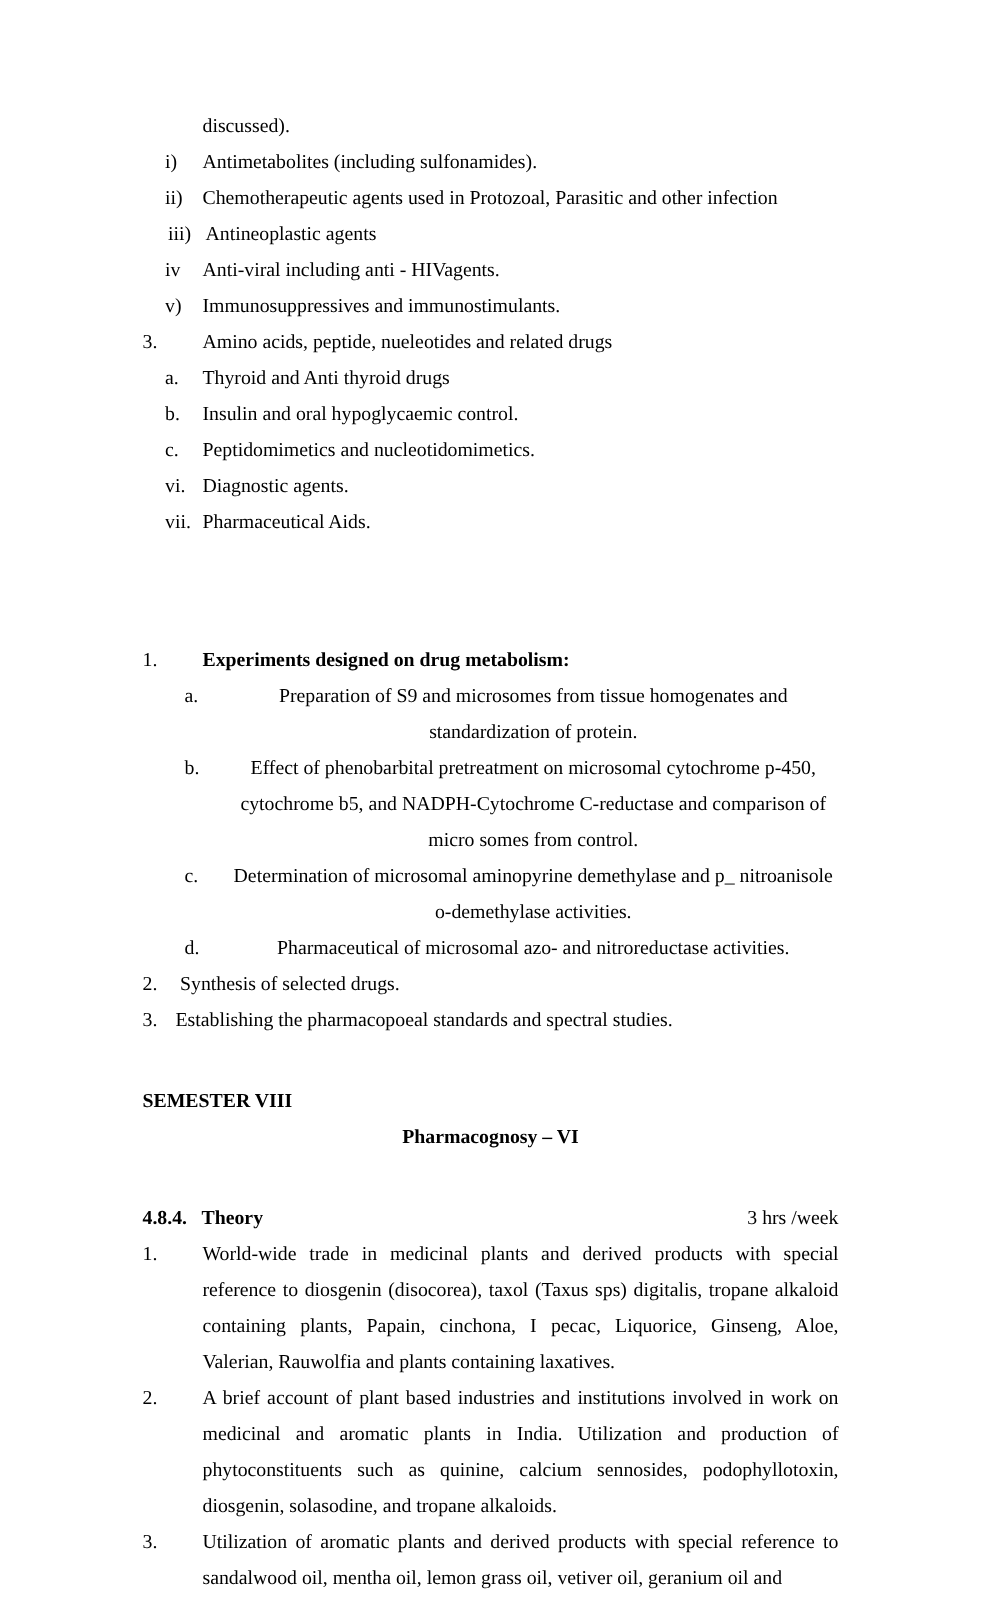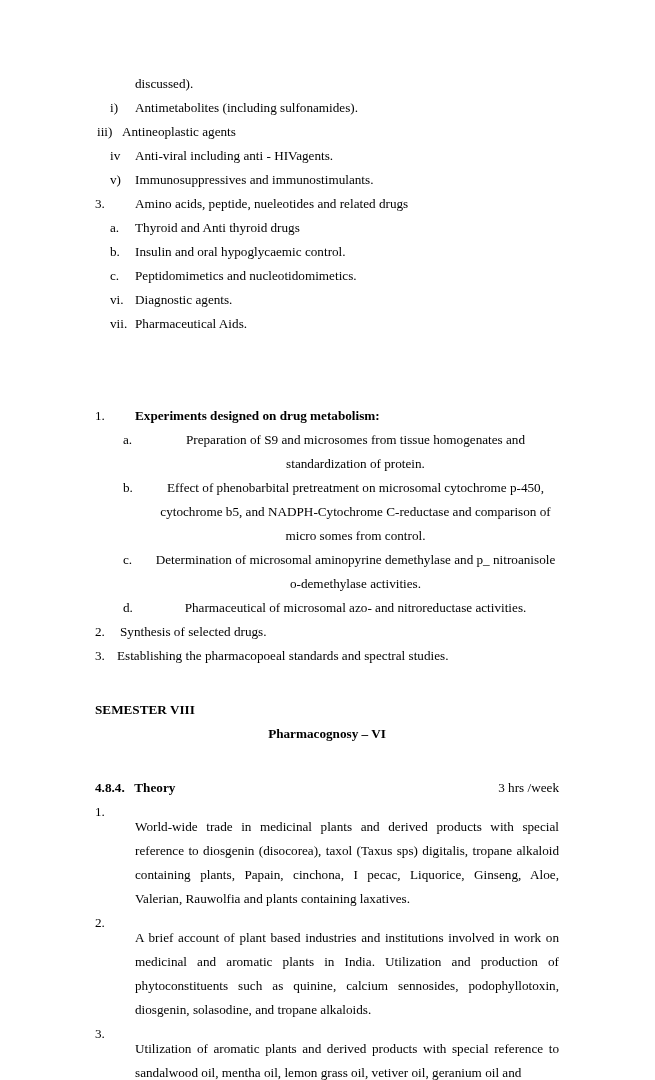--- a/index.html
+++ b/index.html
@@ -43,38 +43,38 @@
   .txt {
     flex: 1 1 auto;
   }
 
   
   
   .cont { padding-left: 40px; }
 
   
   .roman .marker { width: 25px; margin-left: 15px; text-align: left; }
-  .roman.wide .marker { width: 25px; margin-left: 2px; }
+  .roman.wide .marker { width: 25px; margin-left: 17px; }
 
   
   .num .marker { width: 40px; }
   .num.tight .marker { width: 22px; }
   .num.tight2 .marker { width: 25px; }
 
   
   .alpha .marker { width: 25px; margin-left: 15px; }
 
   
   .sub .marker { width: 29px; margin-left: 28px; }
   .sub .txt { text-align: justify; }
   .sub .txt.nojust { text-align: center; }
 
   
   .para .marker { width: 40px; }
-  .para .txt { text-align: justify; margin-top: 15px; }
+  .para .txt { text-align: justify; }
 
   .heading-row {
     display: flex;
     justify-content: space-between;
     align-items: baseline;
     font-weight: bold;
   }
   .heading-row .right {
     font-weight: normal;
   }
@@ -88,20 +88,24 @@
 
 <div class="page">
   <div class="content">
 
     <div class="cont">discussed).</div>
 
     <div class="row roman">
       <span class="marker">i)</span>
       <span class="txt">Antimetabolites (including sulfonamides).</span>
     </div>
+    <div class="row roman">
+      <span class="marker">ii)</span>
+      <span class="txt">Chemotherapeutic agents used in Protozoal, Parasitic and other infection</span>
+    </div>
     <div class="row roman wide">
       <span class="marker">iii)</span>
       <span class="txt">Antineoplastic agents</span>
     </div>
     <div class="row roman">
       <span class="marker">iv</span>
       <span class="txt">Anti-viral including anti - HIVagents.</span>
     </div>
     <div class="row roman">
       <span class="marker">v)</span>

